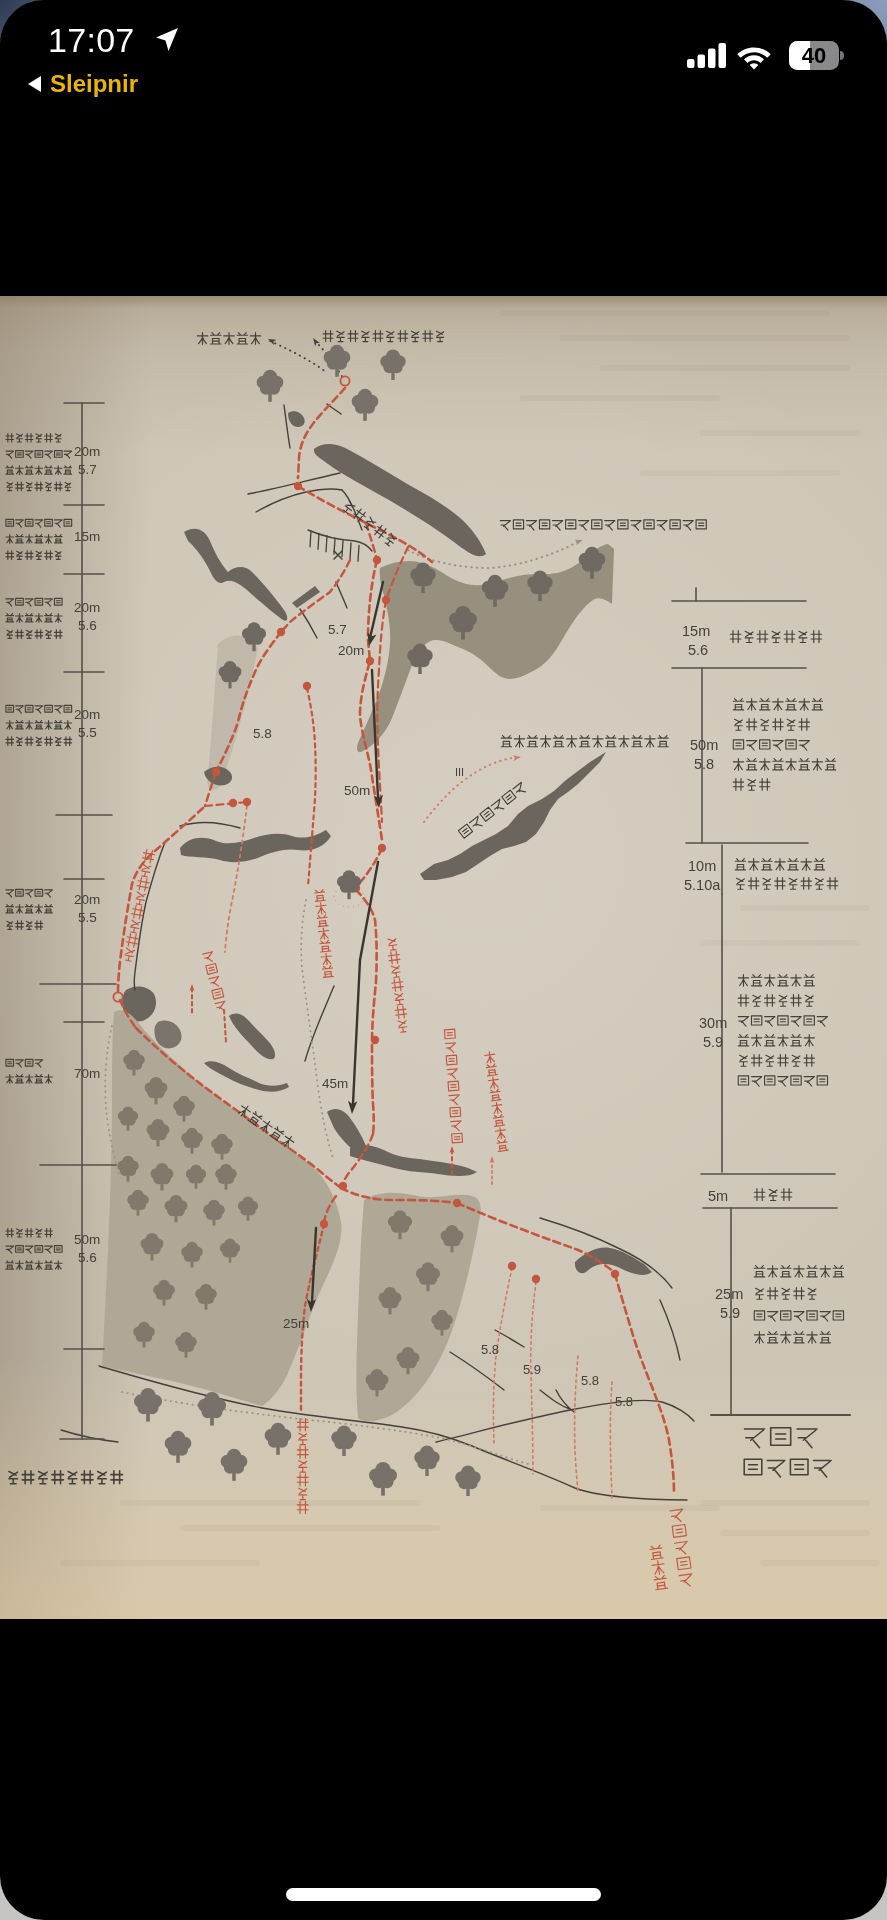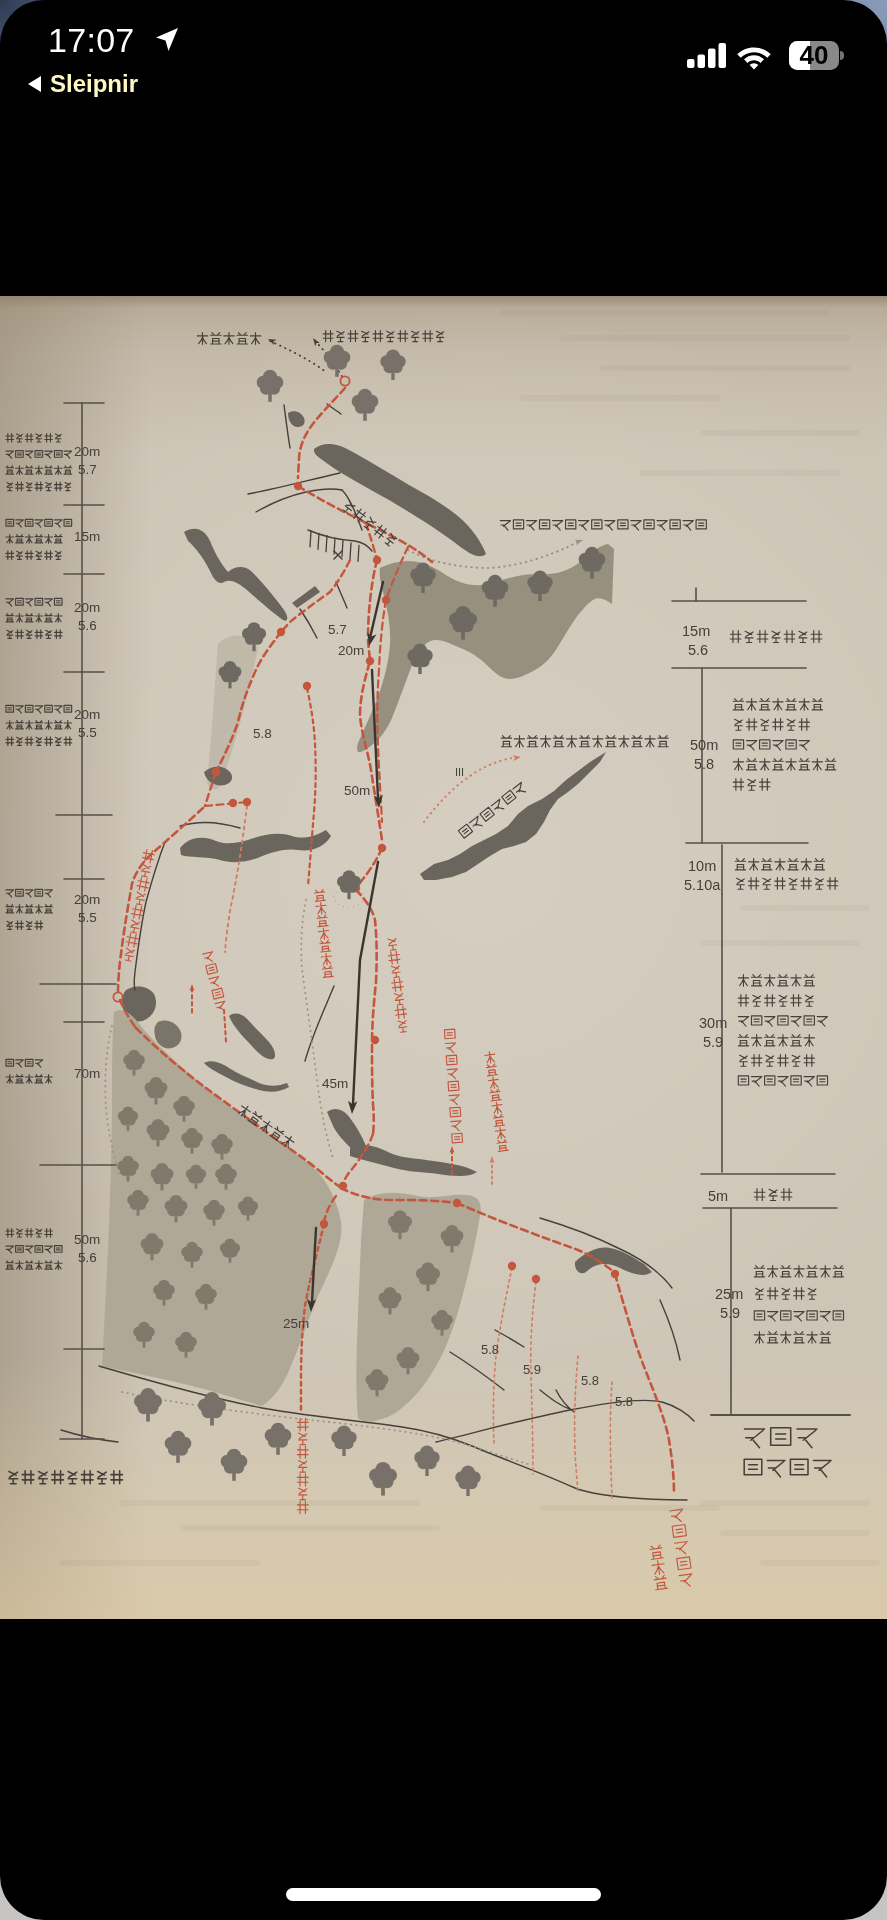--- a/index.html
+++ b/index.html
@@ -1,23 +1,23 @@
 <!DOCTYPE html>
 <html><head><meta charset="utf-8"><style>
 html,body{margin:0;padding:0}
 body{width:887px;height:1920px;position:relative;overflow:hidden;font-family:"Liberation Sans",sans-serif;background:linear-gradient(to bottom,#66779a 0px,#7d8ca8 120px,#a2a2a0 500px,#c0bfbd 1400px,#c6c5c3 1920px)}
 #tl{position:absolute;left:0;top:0;width:70px;height:70px;background:radial-gradient(circle at 0 0,#2e3a52 0%,#4d5c78 60%,transparent 75%)}
 #tr{position:absolute;right:0;top:0;width:70px;height:70px;background:radial-gradient(circle at 100% 0,#8a9cba 0%,#7a8dab 60%,transparent 78%)}
 #screen{position:absolute;left:0;top:0;width:887px;height:1920px;background:#000;border-radius:44px}
 #time{position:absolute;left:48px;top:21px;font-size:34px;font-weight:400;color:#fff;letter-spacing:0.3px}
-#back{position:absolute;left:28px;top:70px;font-size:24px;font-weight:700;color:#fef9c3}
+#back{position:absolute;left:28px;top:70px;font-size:24px;font-weight:700;color:#eab308}
 #back .tri{display:inline-block;width:0;height:0;border-top:8px solid transparent;border-bottom:8px solid transparent;border-right:13px solid #fff;margin-right:9px}
 #batt{position:absolute;left:789px;top:41px;width:50px;height:29px;border-radius:8.5px;background:#89898b;overflow:hidden}
 #batt .f{position:absolute;left:0;top:0;bottom:0;width:21px;background:#fff}
-#batt .n{position:absolute;left:0;top:0;width:50px;height:29px;line-height:29px;text-align:center;font-size:26px;font-weight:700;color:#000}
+#batt .n{position:absolute;left:0;top:0;width:50px;height:29px;line-height:29px;text-align:center;font-size:22px;font-weight:700;color:#000}
 #tip{position:absolute;left:840px;top:51px;width:4px;height:9px;border-radius:0 4px 4px 0;background:#737375}
 #home{position:absolute;left:286px;top:1888px;width:315px;height:13px;border-radius:7px;background:#fff}
 </style></head><body>
 <div id="tl"></div>
 <div id="tr"></div>
 <div id="screen">
 <div id="time">17:07</div>
 <svg style="position:absolute;left:153px;top:26px" width="27" height="27" viewBox="0 0 27 27">
       <path d="M25,2 L3,11.5 L12.5,14.5 L15.5,25 Z" fill="#fff"></path>
     </svg>

